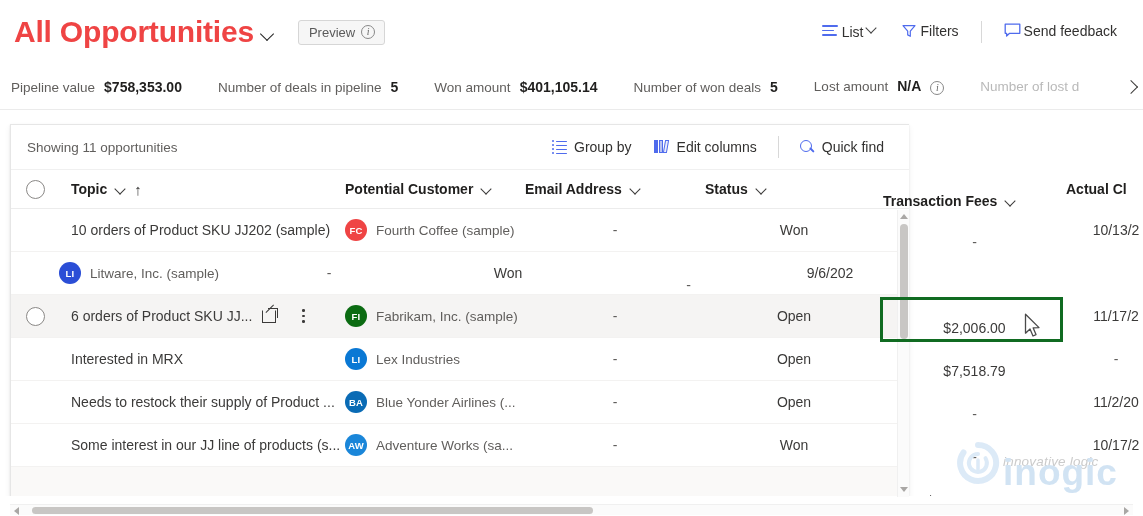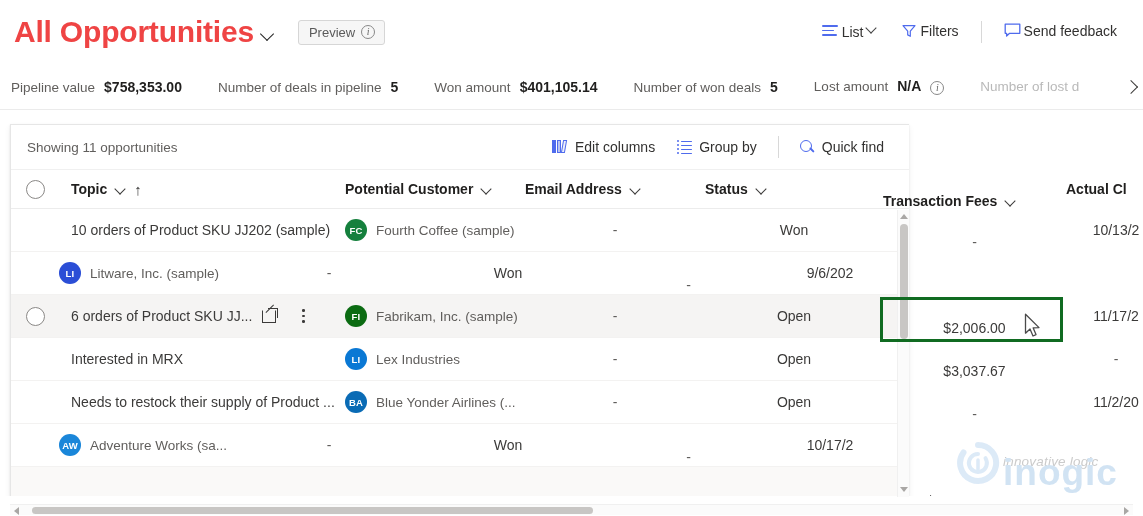--- a/index.html
+++ b/index.html
@@ -366,44 +366,44 @@
     </div>
 
     <span class="kpi-scroll-arrow"></span>
   </div>
 
   <div class="panel">
 
     <div class="cmdbar">
       <span class="showing">Showing 11 opportunities</span>
       <div class="cmd-right">
-
-        <div class="cmd-btn">
-          <span class="ic-cols">
-            <s class="c1"></s>
-              <s class="c2"></s>
-              <s class="c3"></s>
-          </span>
-          <span>Edit columns</span>
-        </div>
 
         <div class="cmd-btn">
           <span class="ic-group">
             <b class="d1"></b>
               <b class="d2"></b>
               <b class="d3"></b>
               <b class="d4"></b>
             <i class="l1"></i>
               <i class="l2"></i>
               <i class="l3"></i>
               <i class="l4"></i>
           </span>
           <span>Group by</span>
         </div>
 
+        <div class="cmd-btn">
+          <span class="ic-cols">
+            <s class="c1"></s>
+              <s class="c2"></s>
+              <s class="c3"></s>
+          </span>
+          <span>Edit columns</span>
+        </div>
+
         <div class="vsep"></div>
 
         <div class="cmd-btn">
           <span class="ic-search"></span>
           <span>Quick find</span>
         </div>
       </div>
     </div>
 
     <div class="tbl">
@@ -436,21 +436,21 @@
           <span>Actual Cl</span>
         </div>
       </div>
 
       <div class="row">
         <div class="c-check"></div>
         <div class="c-topic">
           <span class="txt">10 orders of Product SKU JJ202 (sample)</span>
         </div>
         <div class="c-cust">
-          <span class="avatar" style="background:#15803d">FC</span>
+          <span class="avatar" style="background:#ef4444">FC</span>
           <span class="cust-name">Fourth Coffee (sample)</span>
         </div>
         <div class="c-email dash">-</div>
         <div class="c-status">Won</div>
         <div class="c-fees dash">-</div>
         <div class="c-close">10/13/2</div>
       </div>
 
       <div class="row">
         <div class="c-check"></div>
@@ -493,41 +493,44 @@
         <div class="c-check"></div>
         <div class="c-topic">
           <span class="txt">Interested in MRX</span>
         </div>
         <div class="c-cust">
           <span class="avatar" style="background:#0a78d4">LI</span>
           <span class="cust-name">Lex Industries</span>
         </div>
         <div class="c-email dash">-</div>
         <div class="c-status">Open</div>
-        <div class="c-fees">$3,037.67</div>
+        <div class="c-fees">$7,518.79</div>
         <div class="c-close dash">-</div>
       </div>
 
       <div class="row">
         <div class="c-check"></div>
         <div class="c-topic">
           <span class="txt">Needs to restock their supply of Product ...</span>
         </div>
         <div class="c-cust">
           <span class="avatar" style="background:#0a6bb5">BA</span>
           <span class="cust-name">Blue Yonder Airlines (...</span>
         </div>
         <div class="c-email dash">-</div>
         <div class="c-status">Open</div>
         <div class="c-fees dash">-</div>
         <div class="c-close">11/2/20</div>
       </div>
 
       <div class="row">
         <div class="c-check"></div>
+        <div class="c-topic">
+          <span class="txt">Some interest in our JJ line of products (s...</span>
+        </div>
         <div class="c-cust">
           <span class="avatar" style="background:#1a86d9">AW</span>
           <span class="cust-name">Adventure Works (sa...</span>
         </div>
         <div class="c-email dash">-</div>
         <div class="c-status">Won</div>
         <div class="c-fees dash">-</div>
         <div class="c-close">10/17/2</div>
       </div>
 

